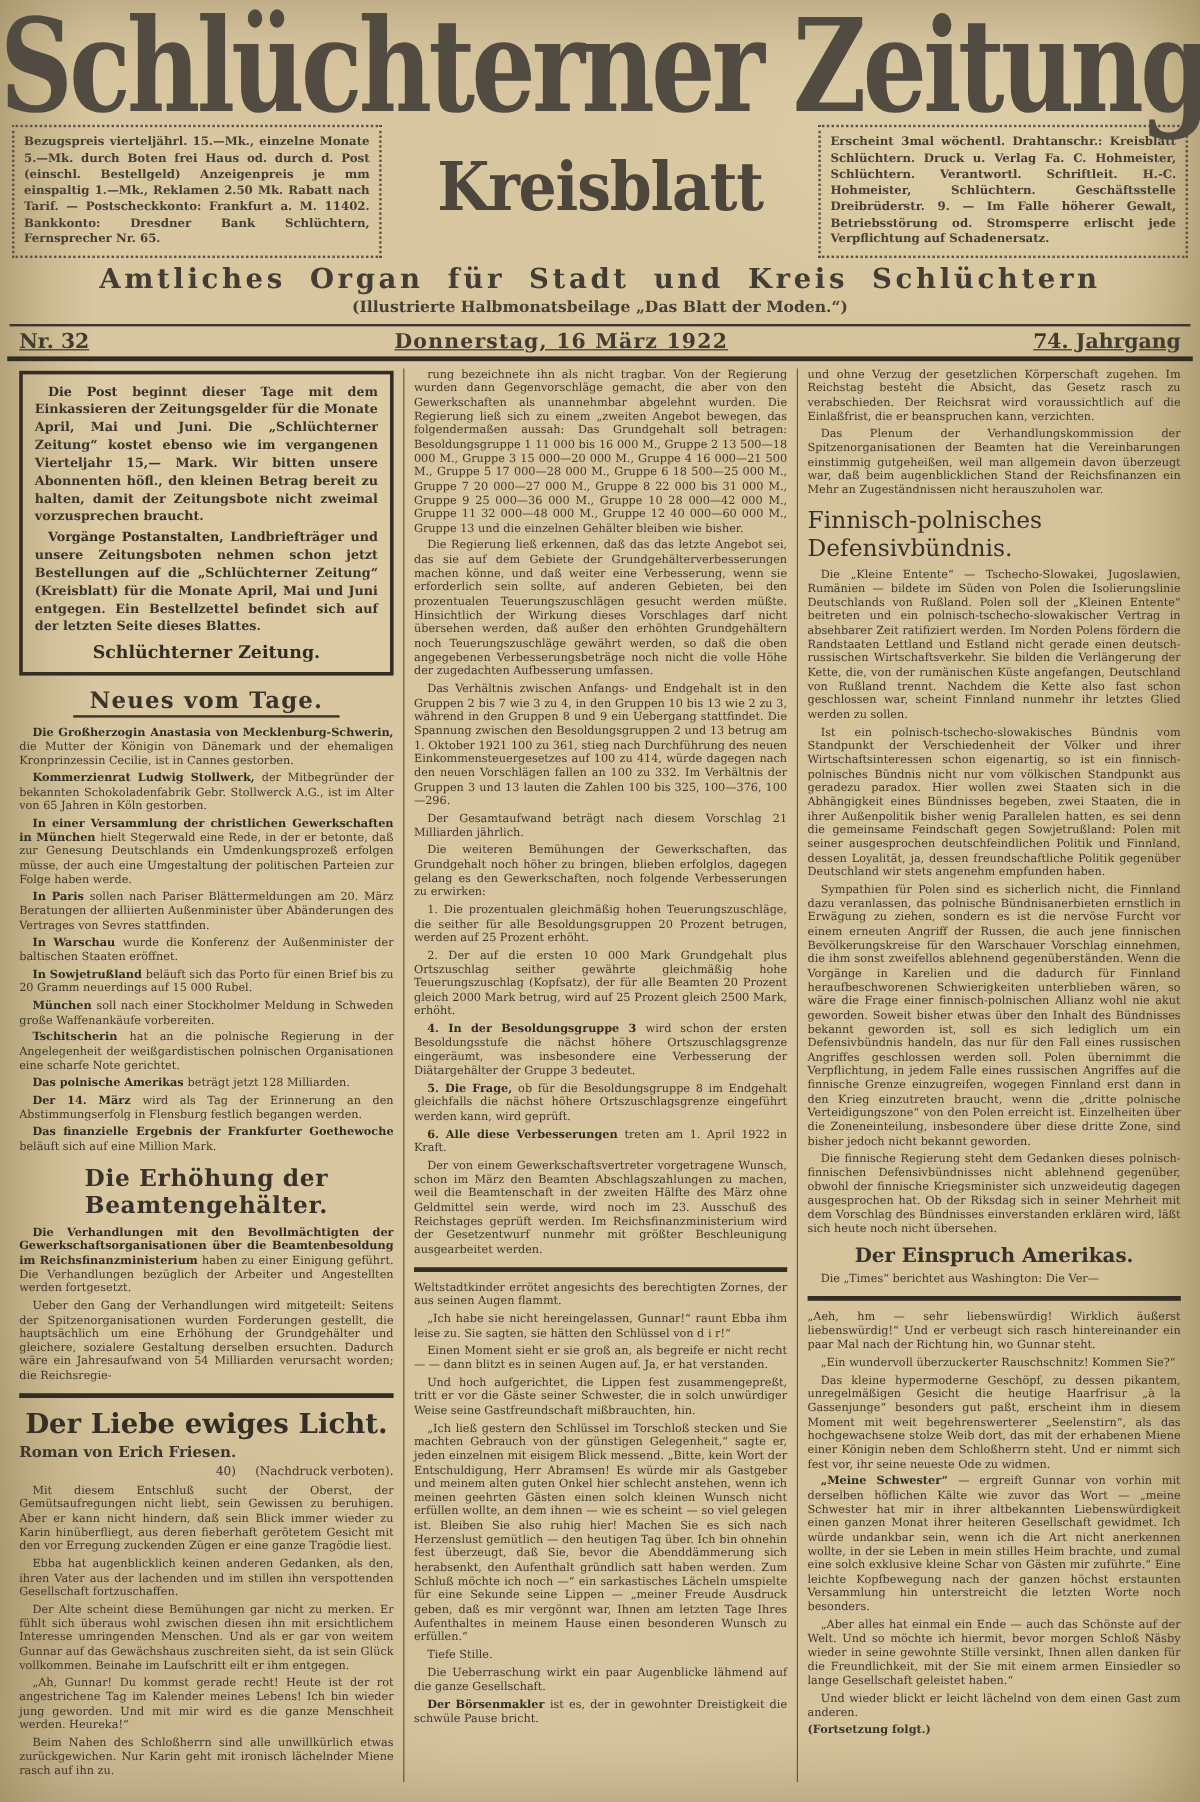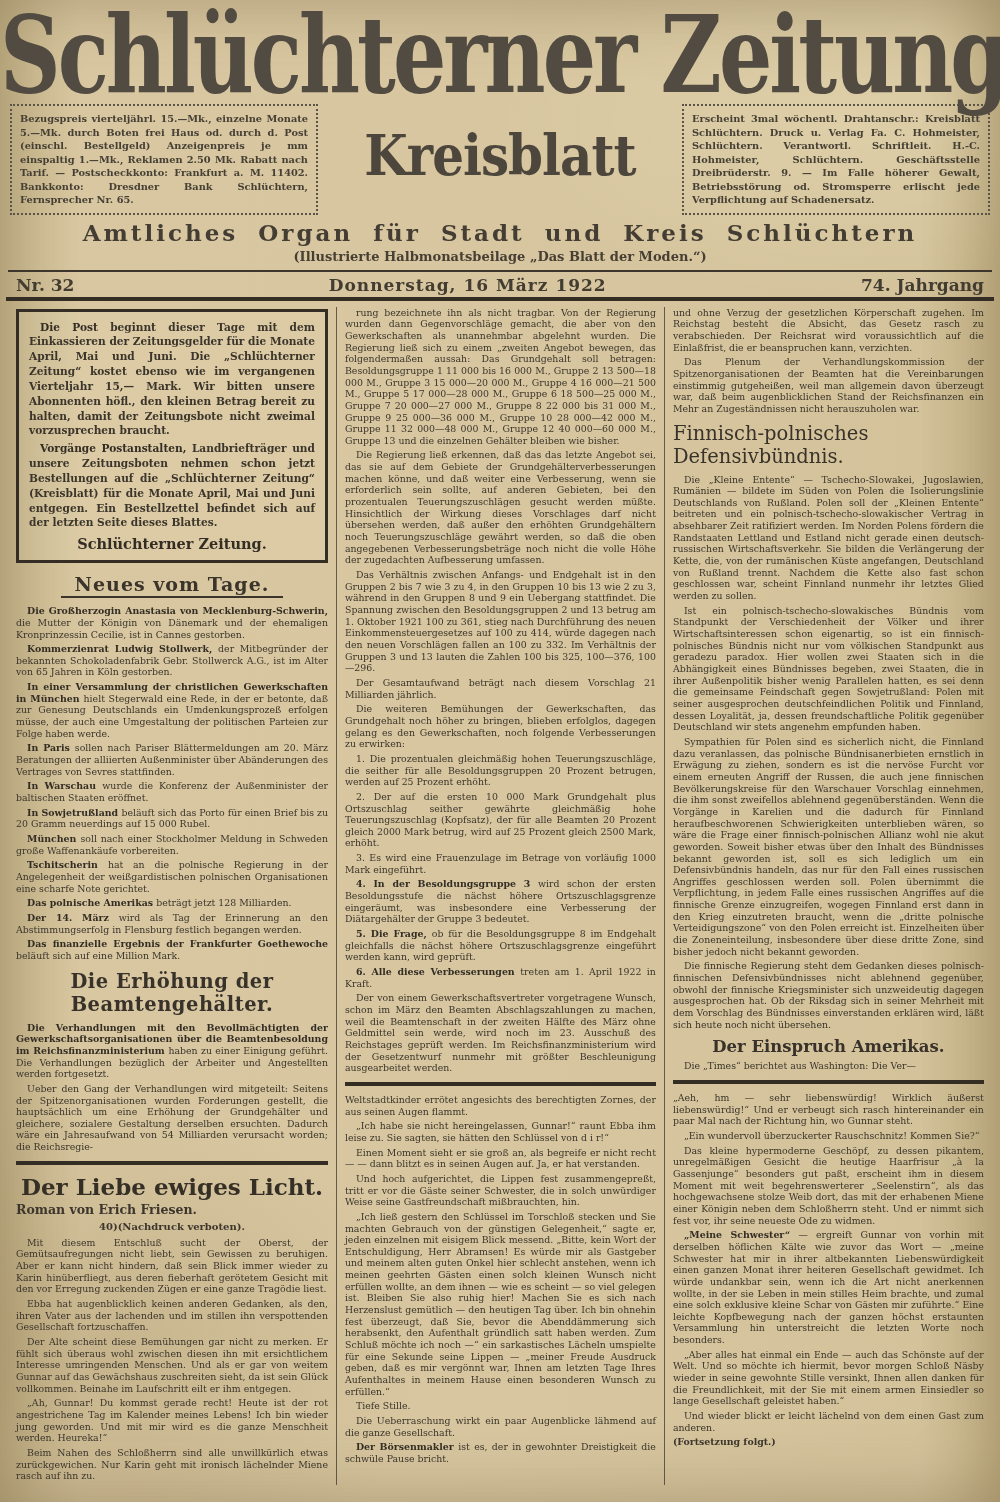--- a/index.html
+++ b/index.html
@@ -30,21 +30,21 @@
     align-self:center;text-align:center;font-weight:bold;font-size:50px;color:#4c463c;
     transform:scaleY(1.12);letter-spacing:-1px;padding-bottom:8px;
   }
   .organ-line{
     text-align:center;font-weight:bold;font-size:23px;color:#433d33;
     letter-spacing:3px;word-spacing:9px;margin-top:4px;
   }
   .beilage-line{text-align:center;font-weight:bold;font-size:13px;margin-top:3px;color:#473f34;}
   
   .rule-thin{height:2px;background:#3c362c;margin:6px 8px 0 8px;}
-  .dateline{display:flex;justify-content:space-between;align-items:flex-start;padding:3px 16px 2px 16px;}
+  .dateline{display:flex;justify-content:space-between;align-items:flex-start;padding:3px 16px 2px 16px;text-decoration:underline;}
   .dateline span{font-weight:bold;font-size:17px;color:#423c31;}
   .dl-center{letter-spacing:1px;}
   .rule-thick{height:4px;background:#332d24;margin:0 6px;}
   
   .columns{display:flex;align-items:stretch;padding:6px 8px 0 8px;height:1178px;}
   .col{width:33.33%;box-sizing:border-box;padding:0 8px;overflow:hidden;}
   .col + .col{border-left:1px solid rgba(60,53,42,.75);}
   .para{
     margin:0 0 3px 0;text-indent:11px;text-align:justify;
     font-size:9.4px;line-height:1.24;color:#3b352b;
@@ -62,21 +62,21 @@
     text-align:center;margin:2px auto 7px auto;font-weight:bold;font-size:19px;color:#3a342a;
     width:fit-content;border-bottom:2px solid #3a342a;padding:0 14px 1px 14px;letter-spacing:1px;
   }
   .head-beamte{font-weight:bold;font-size:19.5px;text-align:center;margin:8px 0 6px 0;color:#38322a;letter-spacing:.5px;}
   .head-finn{font-weight:normal;font-size:19.5px;text-align:left;margin:7px 0 6px 0;color:#38322a;}
   .head-amerika{font-weight:bold;font-size:16.5px;text-align:center;margin:7px 0 4px 0;color:#38322a;}
   .sect-rule{height:4px;background:#332d24;margin:8px 0 8px 0;}
   
   .feuil-title{text-align:center;font-weight:bold;font-size:23px;margin:2px 0 2px 0;color:#352f26;}
   .feuil-sub{text-align:left;font-weight:bold;font-size:12.5px;margin-bottom:4px;color:#3c362c;}
-  .feuil-meta{display:flex;justify-content:center;font-size:10px;font-weight:bold;margin-bottom:5px;color:#3c362c;}
+  .feuil-meta{display:flex;justify-content:flex-end;font-size:10px;font-weight:normal;margin-bottom:5px;color:#3c362c;gap:16px;}
 </style>
 </head>
 <body>
 
 <div class="page">
 
   <div class="masthead">
     <div class="masthead-title">Schlüchterner Zeitung</div>
     <div class="info-row">
       <div class="info-box">Bezugspreis vierteljährl. 15.—Mk., einzelne Monate 5.—Mk. durch Boten frei Haus od. durch d. Post (einschl. Bestellgeld) Anzeigenpreis je mm einspaltig 1.—Mk., Reklamen 2.50 Mk. Rabatt nach Tarif. — Postscheckkonto: Frankfurt a. M. 11402. Bankkonto: Dresdner Bank Schlüchtern, Fernsprecher Nr. 65.</div>
@@ -145,21 +145,20 @@
 
     <div class="col">
       <div>
           <p class="para">rung bezeichnete ihn als nicht tragbar. Von der Regierung wurden dann Gegenvorschläge gemacht, die aber von den Gewerkschaften als unannehmbar abgelehnt wurden. Die Regierung ließ sich zu einem „zweiten Angebot bewegen, das folgendermaßen aussah: Das Grundgehalt soll betragen: Besoldungsgruppe 1 11 000 bis 16 000 M., Gruppe 2 13 500—18 000 M., Gruppe 3 15 000—20 000 M., Gruppe 4 16 000—21 500 M., Gruppe 5 17 000—28 000 M., Gruppe 6 18 500—25 000 M., Gruppe 7 20 000—27 000 M., Gruppe 8 22 000 bis 31 000 M., Gruppe 9 25 000—36 000 M., Gruppe 10 28 000—42 000 M., Gruppe 11 32 000—48 000 M., Gruppe 12 40 000—60 000 M., Gruppe 13 und die einzelnen Gehälter bleiben wie bisher.</p>
           <p class="para">Die Regierung ließ erkennen, daß das das letzte Angebot sei, das sie auf dem Gebiete der Grundgehälterverbesserungen machen könne, und daß weiter eine Verbesserung, wenn sie erforderlich sein sollte, auf anderen Gebieten, bei den prozentualen Teuerungszuschlägen gesucht werden müßte. Hinsichtlich der Wirkung dieses Vorschlages darf nicht übersehen werden, daß außer den erhöhten Grundgehältern noch Teuerungszuschläge gewährt werden, so daß die oben angegebenen Verbesserungsbeträge noch nicht die volle Höhe der zugedachten Aufbesserung umfassen.</p>
           <p class="para">Das Verhältnis zwischen Anfangs- und Endgehalt ist in den Gruppen 2 bis 7 wie 3 zu 4, in den Gruppen 10 bis 13 wie 2 zu 3, während in den Gruppen 8 und 9 ein Uebergang stattfindet. Die Spannung zwischen den Besoldungsgruppen 2 und 13 betrug am 1. Oktober 1921 100 zu 361, stieg nach Durchführung des neuen Einkommensteuergesetzes auf 100 zu 414, würde dagegen nach den neuen Vorschlägen fallen an 100 zu 332. Im Verhältnis der Gruppen 3 und 13 lauten die Zahlen 100 bis 325, 100—376, 100—296.</p>
           <p class="para">Der Gesamtaufwand beträgt nach diesem Vorschlag 21 Milliarden jährlich.</p>
           <p class="para">Die weiteren Bemühungen der Gewerkschaften, das Grundgehalt noch höher zu bringen, blieben erfolglos, dagegen gelang es den Gewerkschaften, noch folgende Verbesserungen zu erwirken:</p>
           <p class="para">1. Die prozentualen gleichmäßig hohen Teuerungszuschläge, die seither für alle Besoldungsgruppen 20 Prozent betrugen, werden auf 25 Prozent erhöht.</p>
           <p class="para">2. Der auf die ersten 10 000 Mark Grundgehalt plus Ortszuschlag seither gewährte gleichmäßig hohe Teuerungszuschlag (Kopfsatz), der für alle Beamten 20 Prozent gleich 2000 Mark betrug, wird auf 25 Prozent gleich 2500 Mark, erhöht.</p>
-          <p class="para">3. Es wird eine Frauenzulage im Betrage von vorläufig 1000 Mark eingeführt.</p>
           <p class="para"><b>4. In der Besoldungsgruppe 3 </b>wird schon der ersten Besoldungsstufe die nächst höhere Ortszuschlagsgrenze eingeräumt, was insbesondere eine Verbesserung der Diätargehälter der Gruppe 3 bedeutet.</p>
           <p class="para"><b>5. Die Frage, </b>ob für die Besoldungsgruppe 8 im Endgehalt gleichfalls die nächst höhere Ortszuschlagsgrenze eingeführt werden kann, wird geprüft.</p>
           <p class="para"><b>6. Alle diese Verbesserungen </b>treten am 1. April 1922 in Kraft.</p>
           <p class="para">Der von einem Gewerkschaftsvertreter vorgetragene Wunsch, schon im März den Beamten Abschlagszahlungen zu machen, weil die Beamtenschaft in der zweiten Hälfte des März ohne Geldmittel sein werde, wird noch im 23. Ausschuß des Reichstages geprüft werden. Im Reichsfinanzministerium wird der Gesetzentwurf nunmehr mit größter Beschleunigung ausgearbeitet werden.</p>
         </div>
       <div class="sect-rule"></div>
       <div>
           <p class="para noindent">Weltstadtkinder errötet angesichts des berechtigten Zornes, der aus seinen Augen flammt.</p>
           <p class="para">„Ich habe sie nicht hereingelassen, Gunnar!“ raunt Ebba ihm leise zu. Sie sagten, sie hätten den Schlüssel von d i r!“</p>
           <p class="para">Einen Moment sieht er sie groß an, als begreife er nicht recht — — dann blitzt es in seinen Augen auf. Ja, er hat verstanden.</p>

